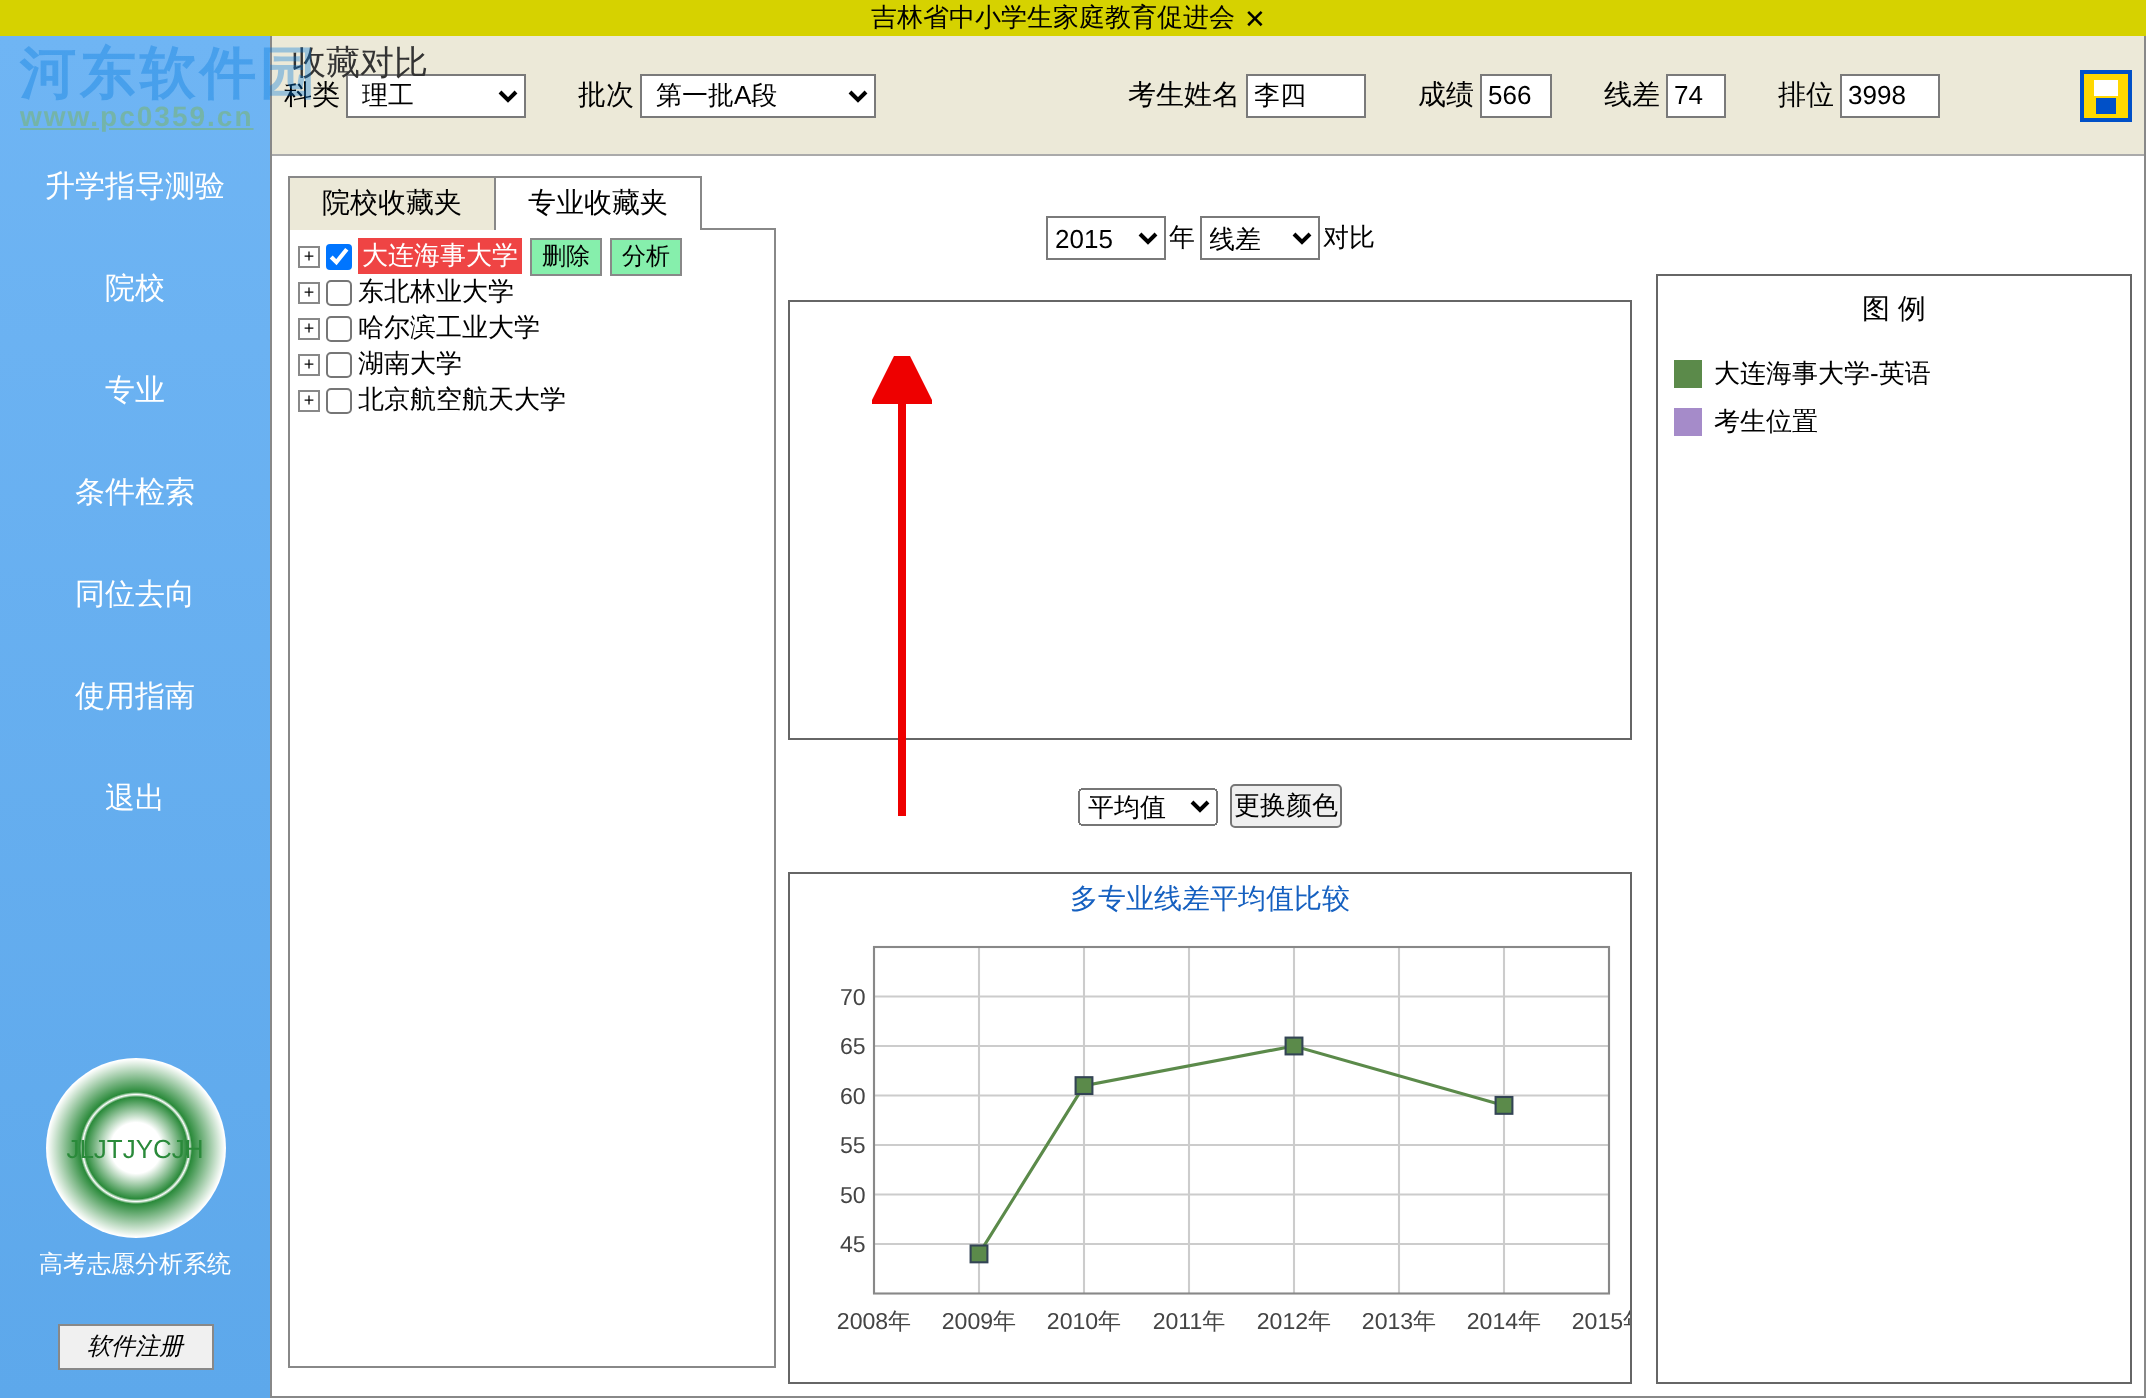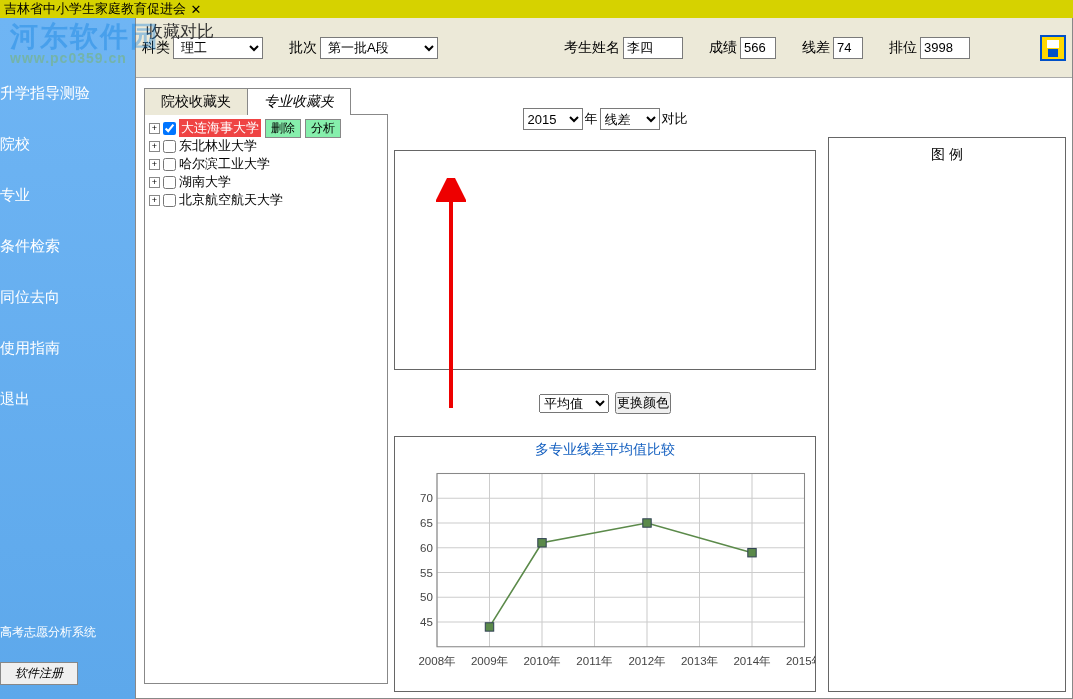--- a/index.html
+++ b/index.html
@@ -1,26 +1,26 @@
 <!DOCTYPE html>
 <html><head>
 <meta charset="utf-8">
 <style>
 * { box-sizing: border-box; margin: 0; padding: 0; font-family: "Microsoft YaHei", SimSun, sans-serif; font-size: 13px; }
 body { width: 1073px; height: 699px; overflow: hidden; background: #fff; }
 
-.titlebar { height: 18px; background: #D6D200; display: flex; align-items: center; justify-content: flex-start; padding: 0 4px; font-size: 12px; }
+.titlebar { height: 18px; background: #D6D200; display: flex; align-items: center; justify-content: center; padding: 0 4px; font-size: 12px; }
 .titlebar .close { width: 20px; text-align: center; cursor: pointer; font-size: 13px; }
 
 .watermark { position: absolute; left: 10px; top: 18px; font-size: 28px; font-weight: bold; color: rgba(0,120,220,0.35); letter-spacing: 2px; z-index: 5; pointer-events: none; }
-.watermark .sub { font-size: 14px; color: rgba(120,180,120,0.6); display:block; margin-top:-6px; letter-spacing:1px;}
+.watermark .sub { font-size: 14px; color: rgba(120,180,120,0.6); display:block; margin-top:-6px; letter-spacing:1px;text-decoration:underline;}
 
 .main { display: flex; height: 681px; }
 
-.sidebar { width: 135px; background: linear-gradient(#6FB5F4,#5DA8EB); display: flex; flex-direction: column; align-items: flex-start; padding-top: 50px; position: relative; }
+.sidebar { width: 135px; background: linear-gradient(#6FB5F4,#5DA8EB); display: flex; flex-direction: column; align-items: center; padding-top: 50px; position: relative; }
 .sidebar .item { color: #fff; font-size: 15px; margin: 16px 0; cursor: pointer; text-align: center; }
 .sidebar .logo { position: absolute; bottom: 80px; width: 90px; height: 90px; border-radius: 50%; background: radial-gradient(#fff 20%, #2a8a3a 40%, #fff 42%, #2a8a3a 44%, #fff 70%); display:flex; align-items:center; justify-content:center; font-size:10px; color:#2a8a3a;}
 .sidebar .systext { position: absolute; bottom: 58px; color:#fff; font-size:12px;}
 .sidebar .reg-btn { position:absolute; bottom:14px; background:#f0f0f0; border:1px solid #888; padding:2px 14px; cursor:pointer; font-size:12px;font-style:italic;}
 
 .content { flex:1; position: relative; border:1px solid #888; border-top:none; background:#fff; }
 
 .toolbar { height: 60px; background: #ECE9D8; border-bottom: 1px solid #aaa; display: flex; align-items: center; padding: 0 6px; gap: 6px; position:relative;}
 .toolbar .grp { display:flex; align-items:center; gap:3px; margin-right:20px;}
 .toolbar label { font-size:14px; }
@@ -28,21 +28,21 @@
 .toolbar .tab-title { position:absolute; left:10px; top:2px; font-size:17px; color:#333;}
 .save-icon { width:26px; height:26px; background:#FFD800; border:2px solid #0050C8; position:relative; margin-left:auto; cursor:pointer;}
 .save-icon::before { content:''; position:absolute; left:5px; top:3px; width:12px; height:8px; background:#fff;}
 .save-icon::after { content:''; position:absolute; left:6px; bottom:2px; width:10px; height:8px; background:#0050C8;}
 
 .workspace { display:flex; height:calc(100% - 60px); }
 
 .left-pane { width:252px; padding:10px 0 0 8px; }
 .tabs { display:flex; }
 .tab { border:1px solid #888; background:#ECE9D8; padding:4px 16px; cursor:pointer; font-size:14px; border-bottom:none; }
-.tab + .tab { margin-left:-1px;font-style:italic; }
+.tab + .tab { margin-left:-1px; }
 .tab.active { background:#fff; position:relative; z-index:2;}
 .tree-box { border:1px solid #888; height:570px; margin-top:-1px; padding:4px; background:#fff; overflow:auto;}
 .tree-row { display:flex; align-items:center; height:18px; font-size:13px; white-space:nowrap;}
 .tree-row .expander { width:11px; height:11px; border:1px solid #888; display:inline-flex; align-items:center; justify-content:center; font-size:9px; margin-right:3px; cursor:pointer; line-height:1;}
 .tree-row input[type=checkbox] { margin-right:3px; width:13px; height:13px;}
 .tree-row .sel { background:#ef4444; color:#fff; padding:0 2px;}
 .tree-row .act { border:1px solid #888; background:#86efac; padding:0 5px; margin-left:4px; font-size:12px; cursor:pointer;}
 
 .center-pane { flex:1; padding:30px 6px 6px 6px; display:flex; flex-direction:column; gap:18px;}
 .chart-ctrl { display:flex; align-items:center; justify-content:center; gap:2px; margin-bottom:2px;}
@@ -74,20 +74,23 @@
 
 <div class="main">
   <div class="sidebar">
     <div class="item">升学指导测验</div>
     <div class="item">院校</div>
     <div class="item">专业</div>
     <div class="item">条件检索</div>
     <div class="item">同位去向</div>
     <div class="item">使用指南</div>
     <div class="item">退出</div>
+    <div class="logo">
+        <span>JLJTJYCJH</span>
+      </div>
     <div class="systext">高考志愿分析系统</div>
     <button class="reg-btn">软件注册</button>
   </div>
 
   <div class="content">
     <div class="toolbar">
       <span class="tab-title">收藏对比</span>
       <div class="grp">
         <label>科类</label>
         <select style="width:90px"><option>理工</option></select>
@@ -201,20 +204,30 @@
               <rect x="136" y="72" width="8" height="8" fill="#5B8A4A" stroke="#345"></rect>
               <rect x="236" y="53.14285714285714" width="8" height="8" fill="#5B8A4A" stroke="#345"></rect>
               <rect x="336" y="81.42857142857143" width="8" height="8" fill="#5B8A4A" stroke="#345"></rect>
             </svg>
         </div>
       </div>
 
       <div class="right-pane">
         <div class="legend-box">
           <div class="legend-title">图 例</div>
+          <div id="legend-items">
+              <div class="legend-item">
+                <span class="legend-sw" style="background:#5B8A4A"></span>
+                <span>大连海事大学-英语</span>
+              </div>
+              <div class="legend-item">
+                <span class="legend-sw" style="background:#A58BC9"></span>
+                <span>考生位置</span>
+              </div>
+            </div>
         </div>
       </div>
     </div>
 
     <svg class="red-arrow">
       <defs>
           <marker id="ah" markerWidth="12" markerHeight="12" refX="6" refY="6" orient="auto">
             <path d="M2,2 L10,6 L2,10 Z" fill="#E00"></path>
           </marker>
         </defs>

